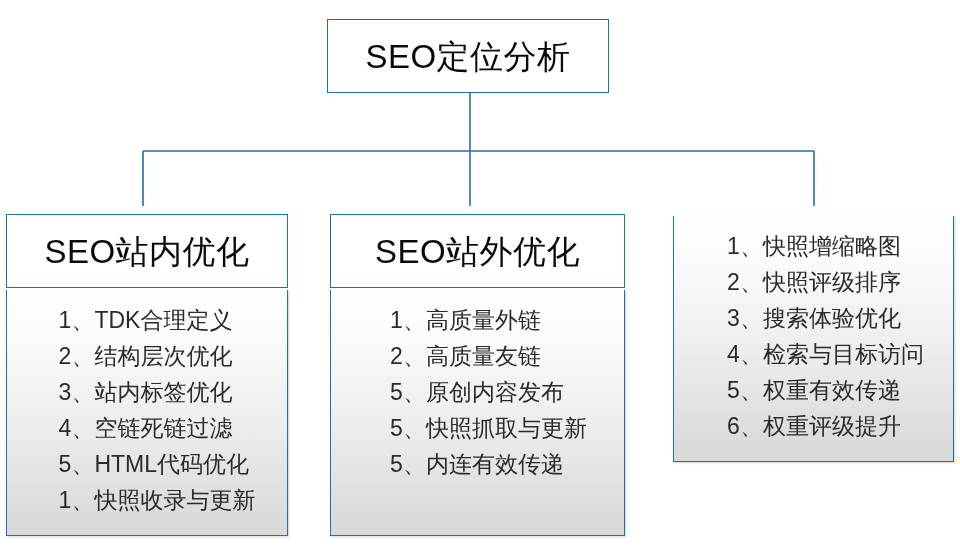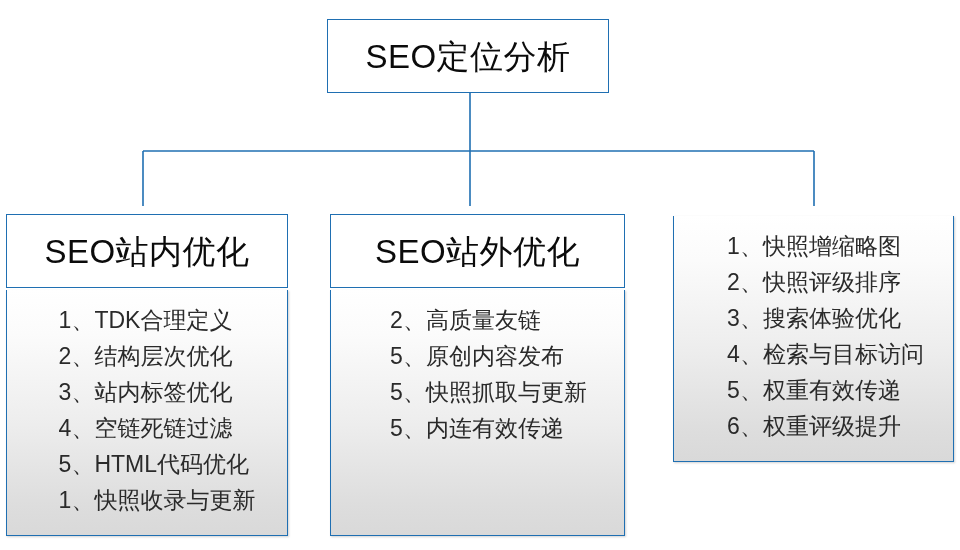--- a/index.html
+++ b/index.html
@@ -142,20 +142,21 @@
       </ul>
     </div>
   </div>
 
   <div class="branch col-2">
     <div class="branch-header">
       <span class="branch-title">SEO站外优化</span>
     </div>
     <div class="branch-body shadowed">
       <ul class="item-list">
+        <li class="item">1、高质量外链</li>
         <li class="item">2、高质量友链</li>
         <li class="item">5、原创内容发布</li>
         <li class="item">5、快照抓取与更新</li>
         <li class="item">5、内连有效传递</li>
       </ul>
     </div>
   </div>
 
   <div class="branch col-3">
     <div class="branch-body shadowed">

